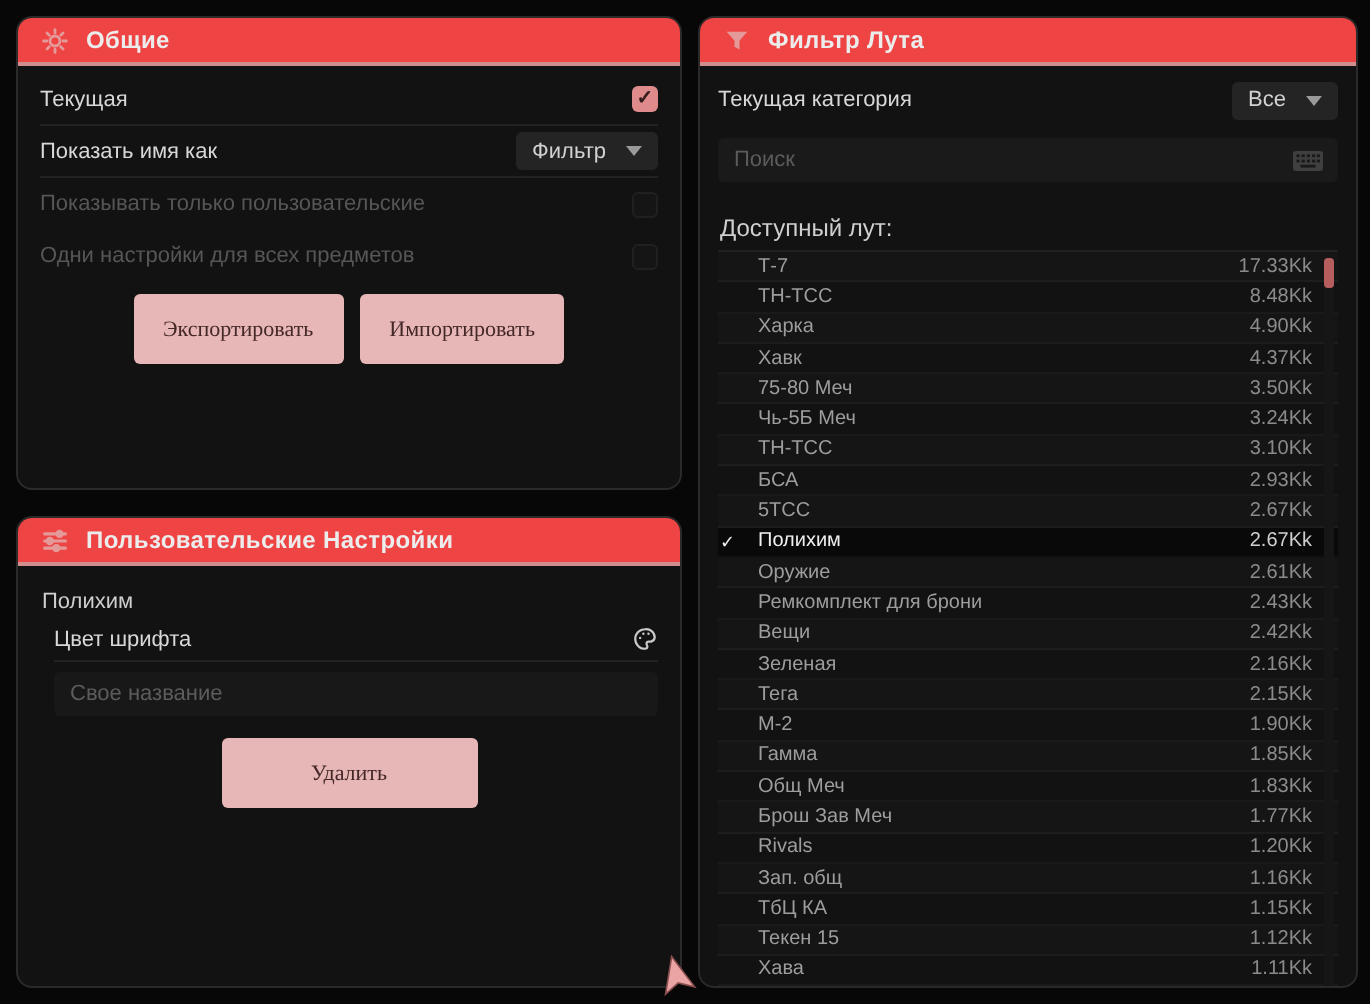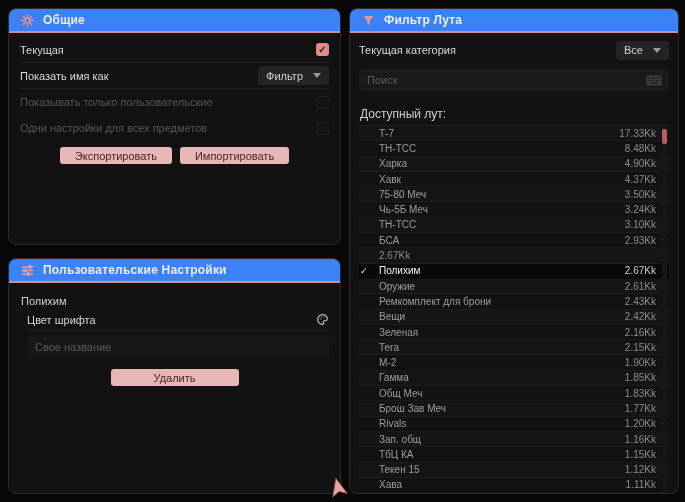--- a/index.html
+++ b/index.html
@@ -5,39 +5,39 @@
   * { margin:0; padding:0; box-sizing:border-box; }
   html,body { background:#060606; }
   body { font-family:"Liberation Sans", sans-serif; }
   .canvas { position:relative; width:685px; height:502px; background:#070707; overflow:hidden; }
 
   .panel { position:absolute; background:#121212; border:1px solid #2a2a2a; border-radius:8px; overflow:hidden; }
   #p-general { left:8px;  top:8px;   width:333px; height:237px; }
   #p-custom  { left:8px;  top:258px; width:333px; height:236px; }
   #p-loot    { left:349px; top:8px;  width:330px; height:486px; }
 
-  .hdr { height:22px; display:flex; align-items:center; gap:9px; padding:0 12px; background:#3b82f6; }
+  .hdr { height:22px; display:flex; align-items:center; gap:9px; padding:0 12px; background:#ef4444; }
   .hdr .ttl { font-size:12px; font-weight:bold; color:#ececec; letter-spacing:.2px; }
   .hdr-line { height:2px; background:#cf8d8d; }
 
   .body { padding:4px 11px 0 11px; }
 
   .srow { display:flex; align-items:center; justify-content:space-between; height:26px; font-size:11px; color:#d8d8d8; }
   .srow.sep { border-bottom:1px solid #232323; }
   .srow.disabled { color:#565656; }
 
   .cb { width:13px; height:13px; border-radius:3px; display:flex; align-items:center; justify-content:center; }
   .cb.on { background:#e08b8b; color:#351c1c; font-size:10px; font-weight:bold; line-height:1; }
   .cb.off { background:#191919; border:1px solid #2c2c2c; }
 
   .combo { display:flex; align-items:center; gap:10px; background:#242424; border-radius:3px; height:19px; padding:0 8px; font-size:11px; color:#d2d2d2; }
   .chev { width:0; height:0; border-left:4px solid transparent; border-right:4px solid transparent; border-top:5px solid #9a9a9a; }
 
   .btnrow { display:flex; justify-content:center; gap:8px; margin-top:6px; }
-  .pbtn { background:#e7b6b6; color:#442727; border:none; border-radius:3px; font-size:11px; height:17px; padding:0 15px; display:flex; align-items:center; font-family:Liberation Sans, sans-serif; }
+  .pbtn { background:#e7b6b6; color:#442727; border:none; border-radius:3px; font-size:11px; height:35px; padding:0 15px; display:flex; align-items:center; font-family:Liberation Serif, serif; }
 
   .item-label { font-size:11px; color:#cfcfcf; margin:8px 1px 2px; }
   .sub { padding-left:7px; }
   .kv { display:flex; justify-content:space-between; align-items:center; height:22px; font-size:11px; color:#d8d8d8; }
   .kv .v { color:#8f8f8f; }
   .sep-line { border-bottom:1px solid #232323; }
 
   .slider { position:relative; height:10px; margin:0 0 4px; }
   .slider .track { position:absolute; left:0; right:4px; top:3px; height:4px; background:#191919; border-radius:2px; }
   .slider .fill { position:absolute; left:0; top:3px; height:4px; background:#cf8484; border-radius:2px; }
@@ -229,20 +229,21 @@
             <span class="nm">ТН-ТСС</span>
             <span class="vl">3.10Kk</span>
           </div>
           <div class="loot-row">
             <span class="ck"></span>
             <span class="nm">БСА</span>
             <span class="vl">2.93Kk</span>
           </div>
           <div class="loot-row">
             <span class="ck"></span>
+            <span class="nm">5ТСС</span>
             <span class="vl">2.67Kk</span>
           </div>
           <div class="loot-row checked">
             <span class="ck">✓</span>
             <span class="nm">Полихим</span>
             <span class="vl">2.67Kk</span>
           </div>
           <div class="loot-row">
             <span class="ck"></span>
             <span class="nm">Оружие</span>

